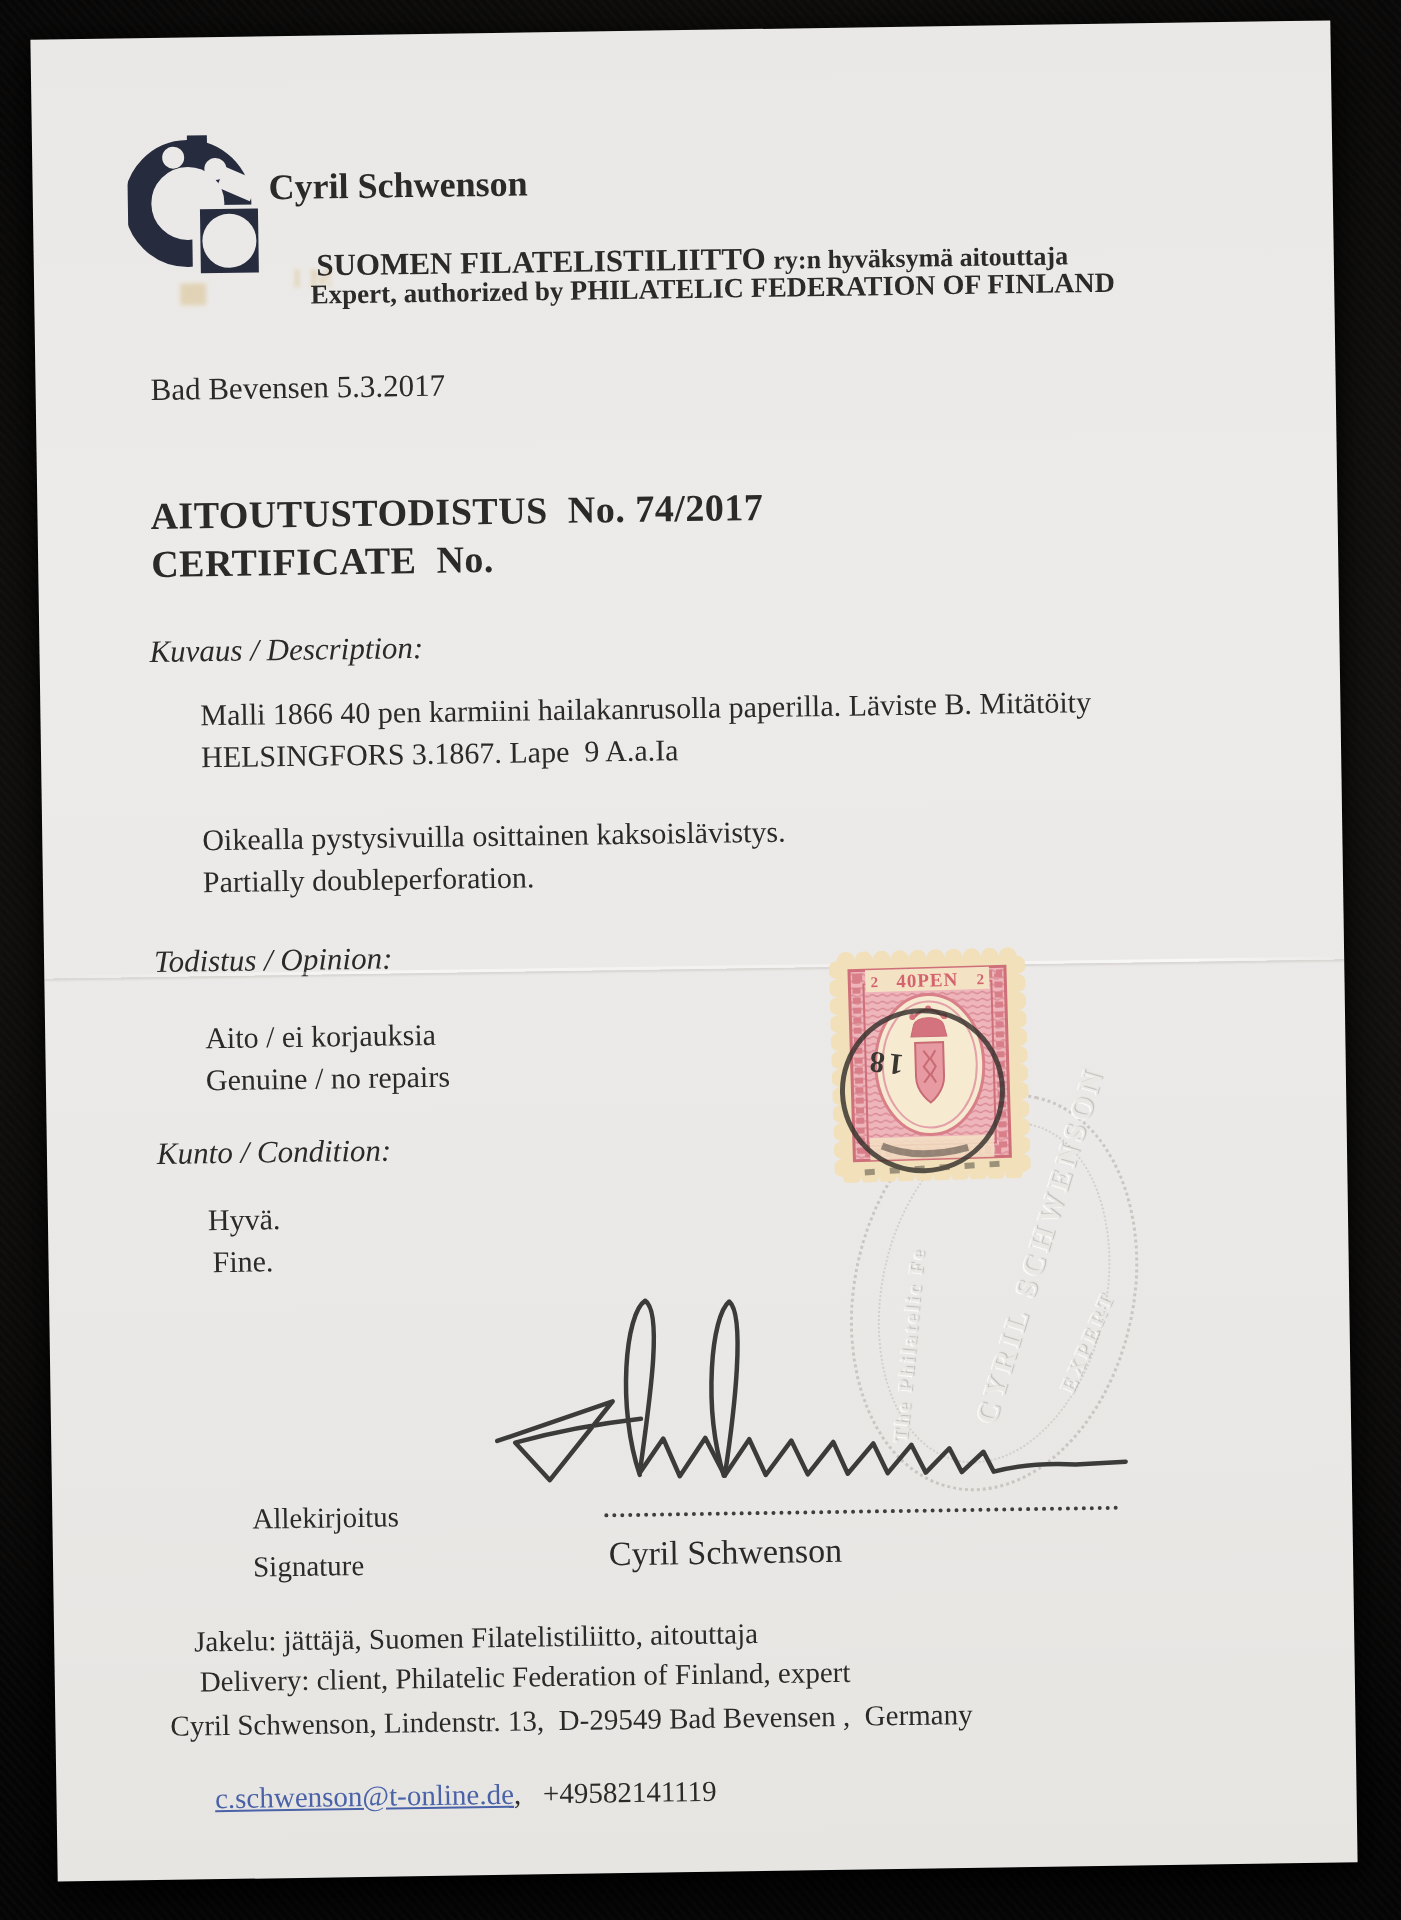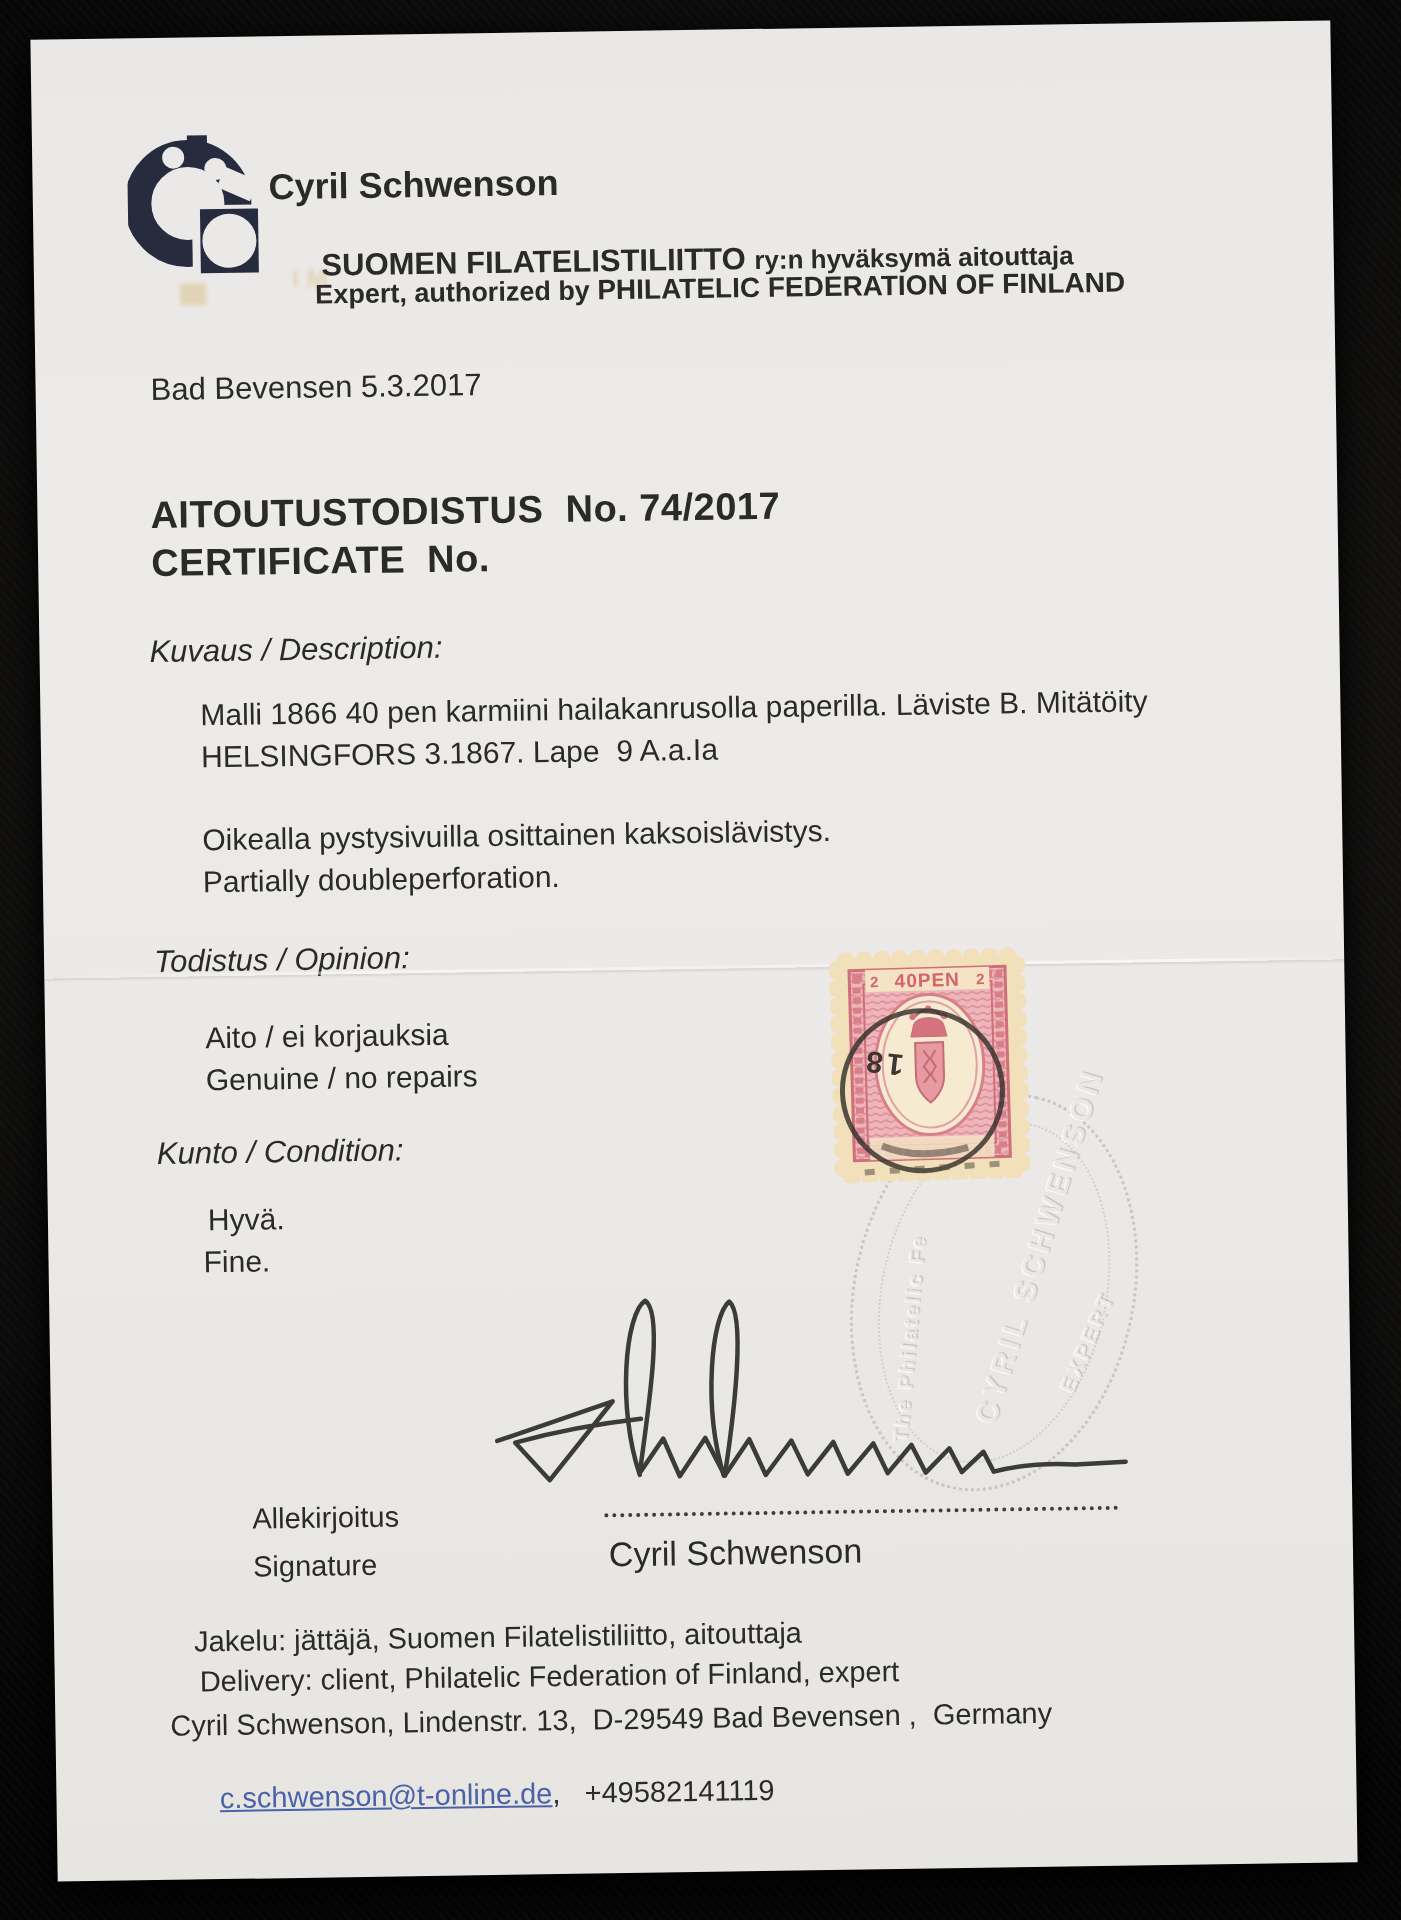--- a/index.html
+++ b/index.html
@@ -1,19 +1,19 @@
 <!DOCTYPE html>
 <html><head>
 <meta charset="utf-8">
 <style>
   html,body{margin:0;padding:0;background:#000;}
   .stage{position:relative;width:1401px;height:1920px;overflow:hidden;
     background:
       radial-gradient(1300px 1100px at 55% 42%, #1c1a18 0%, #121110 55%, #070606 100%);
-    font-family:Liberation Sans, sans-serif;}
+    font-family:Liberation Serif, serif;}
   .weave{position:absolute;inset:0;
     background:repeating-linear-gradient(48deg, rgba(255,255,255,0.016) 0 3px, rgba(0,0,0,0.02) 3px 7px);}
   .paper{position:absolute;left:44px;top:30px;width:1300px;height:1842px;
     background:linear-gradient(180deg,#eae8e6 0%,#edebe9 30%,#ebe9e7 62%,#e7e5e2 100%);
     transform:rotate(-0.85deg);
     box-shadow:0 18px 60px rgba(0,0,0,0.85), 0 4px 14px rgba(0,0,0,0.7);}
   .t{position:absolute;color:#2a2a28;white-space:pre-wrap;}
   .b{font-weight:bold;}
   .i{font-style:italic;}
   .fold{position:absolute;left:0;top:936px;width:100%;height:3px;
@@ -75,21 +75,21 @@
     <div class="t" style="left:160px;top:786px;font-size:30px;">Oikealla pystysivuilla osittainen kaksoislävistys.</div>
     <div class="t" style="left:160px;top:828px;font-size:30px;">Partially doubleperforation.</div>
 
     <div class="t i" style="left:110px;top:906px;font-size:31px;">Todistus / Opinion:</div>
     <div class="fold"></div>
     <div class="t" style="left:160px;top:984px;font-size:30px;">Aito / ei korjauksia</div>
     <div class="t" style="left:160px;top:1026px;font-size:30px;">Genuine / no repairs</div>
 
     <div class="t i" style="left:110px;top:1098px;font-size:31px;">Kunto / Condition:</div>
     <div class="t" style="left:160px;top:1166px;font-size:30px;">Hyvä.</div>
-    <div class="t" style="left:155px;top:1208px;font-size:30px;">Fine.</div>
+    <div class="t" style="left:164px;top:1208px;font-size:30px;">Fine.</div>
 
     <div class="seal">
       <div class="seal-ring"></div>
       <div class="seal-ring2"></div>
       <div class="emboss seal-name">CYRIL SCHWENSON</div>
       <div class="emboss seal-expert">EXPERT</div>
       <div class="emboss seal-arc">The Philatelic Fe</div>
     </div>
 
     <svg style="position:absolute;left:786px;top:922px;transform:rotate(-0.8deg);" width="196" height="232" viewBox="0 0 196 232">

